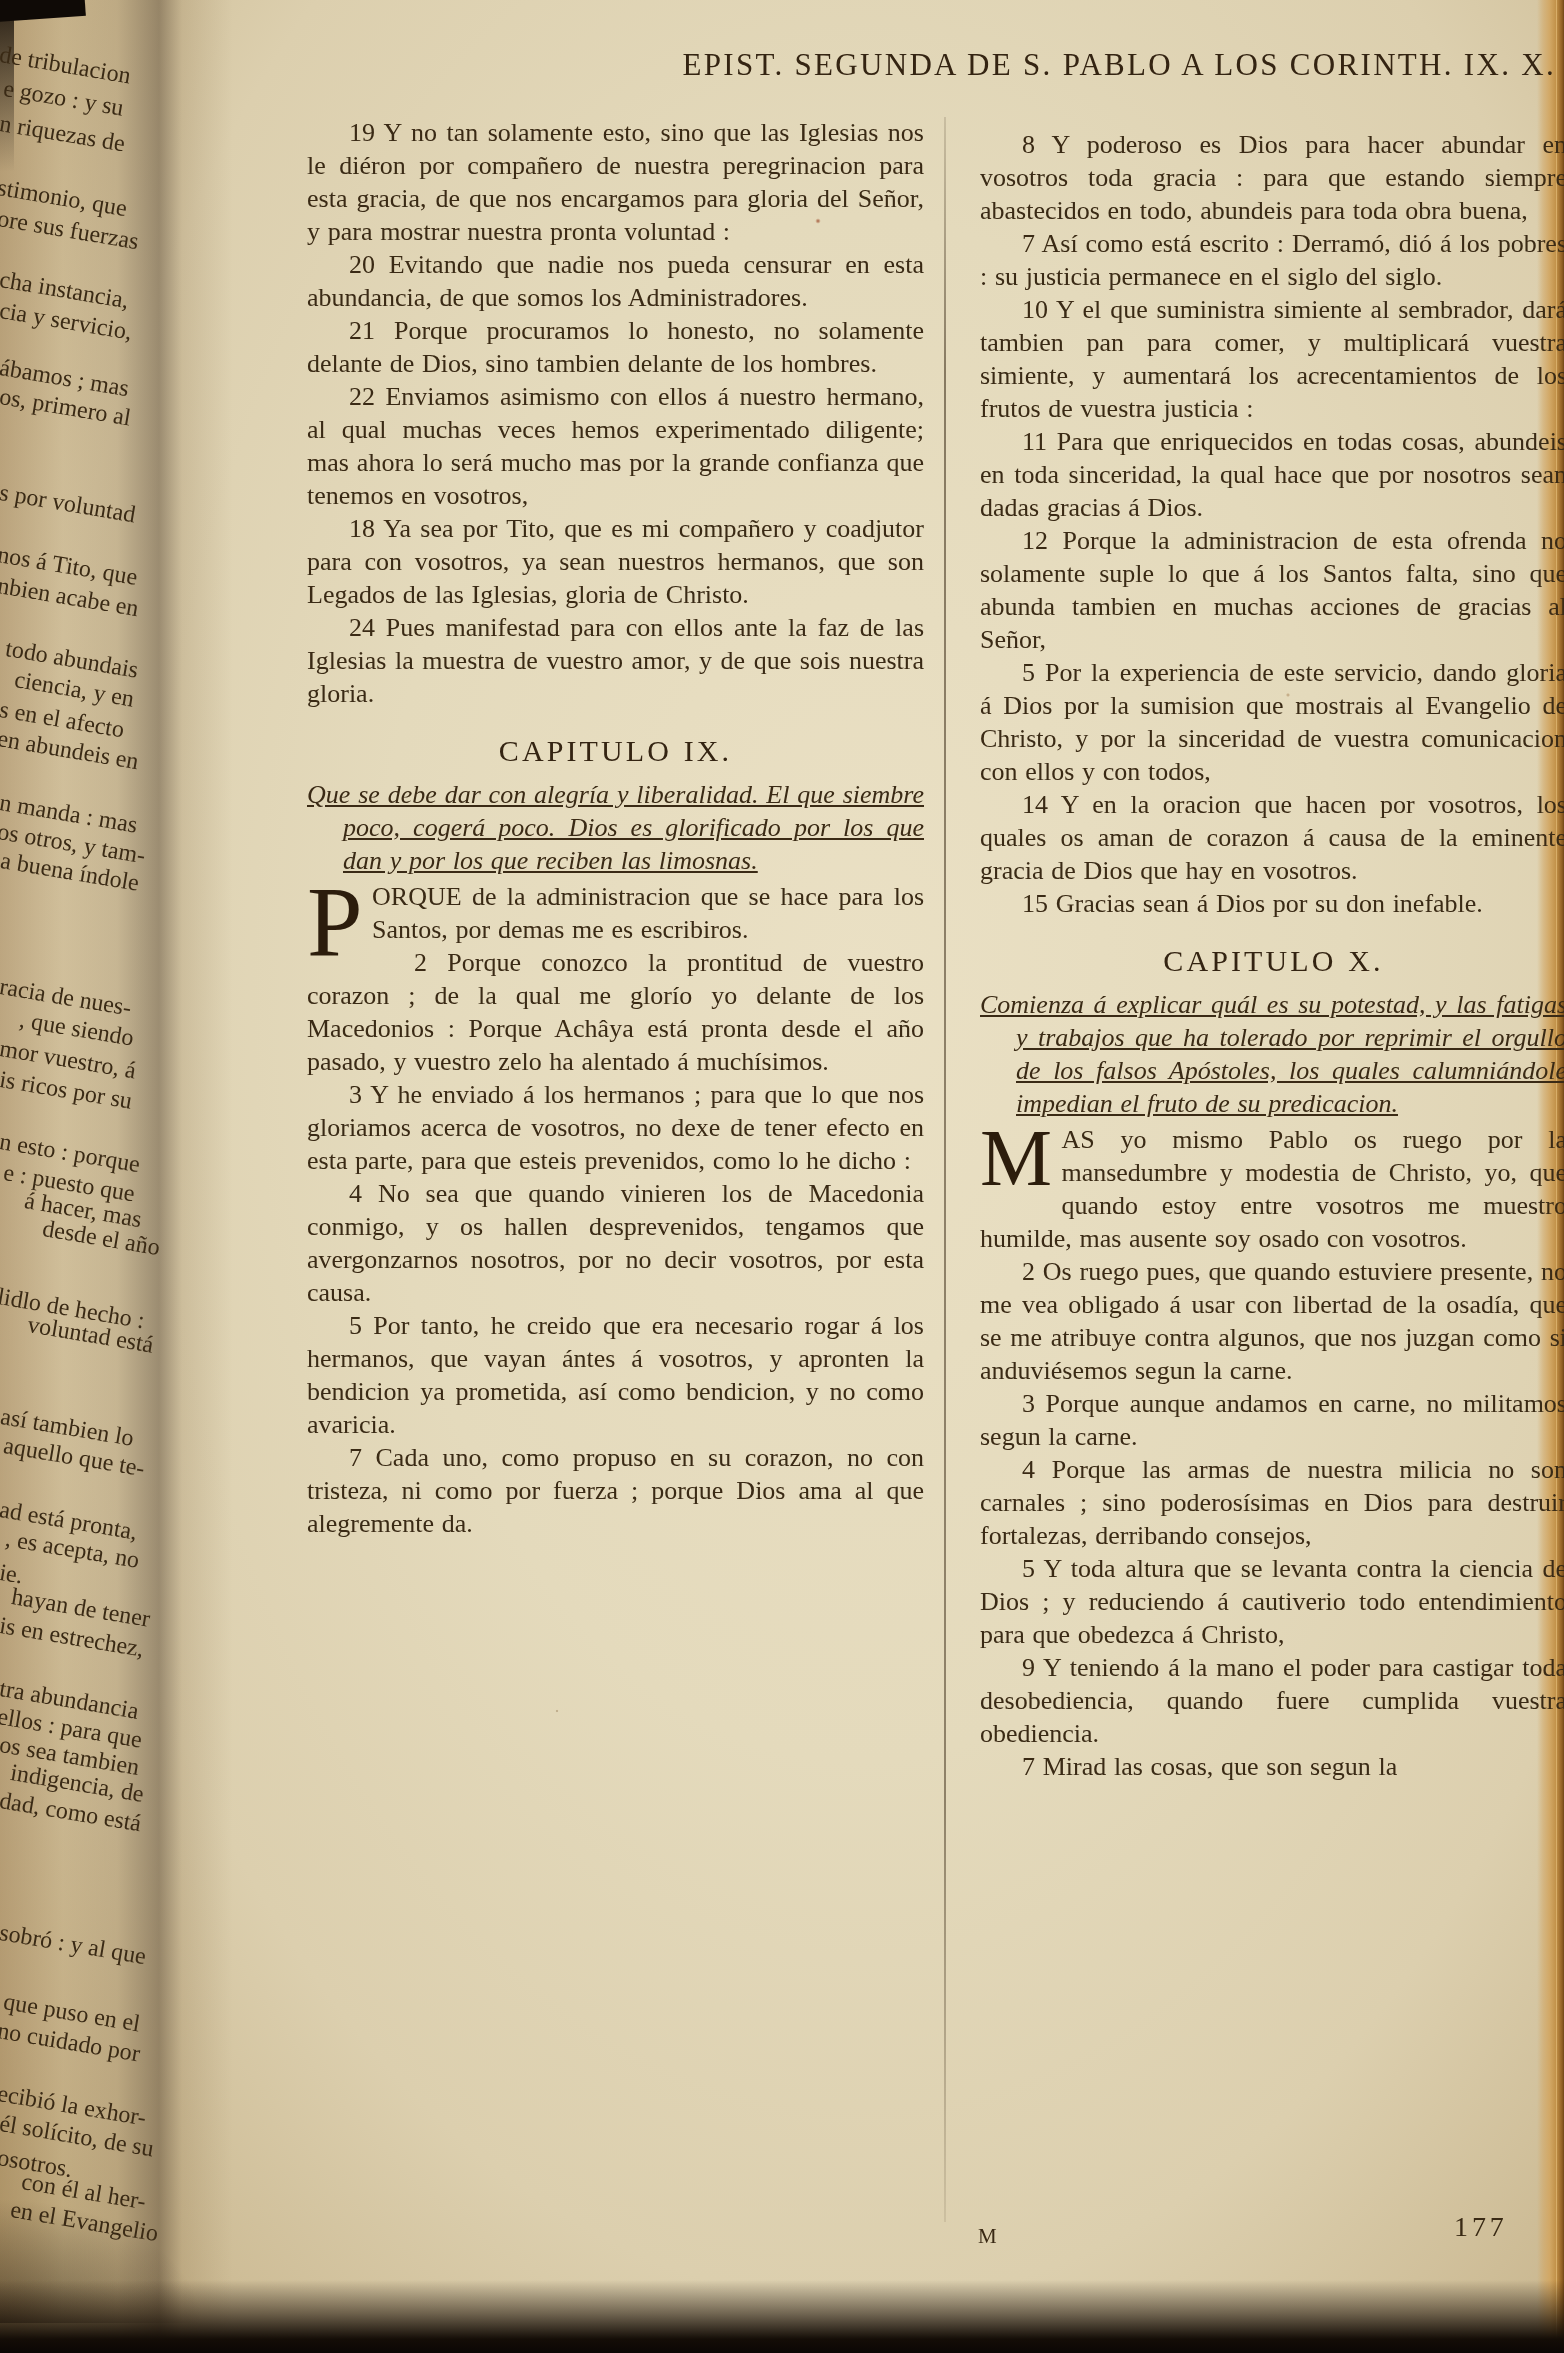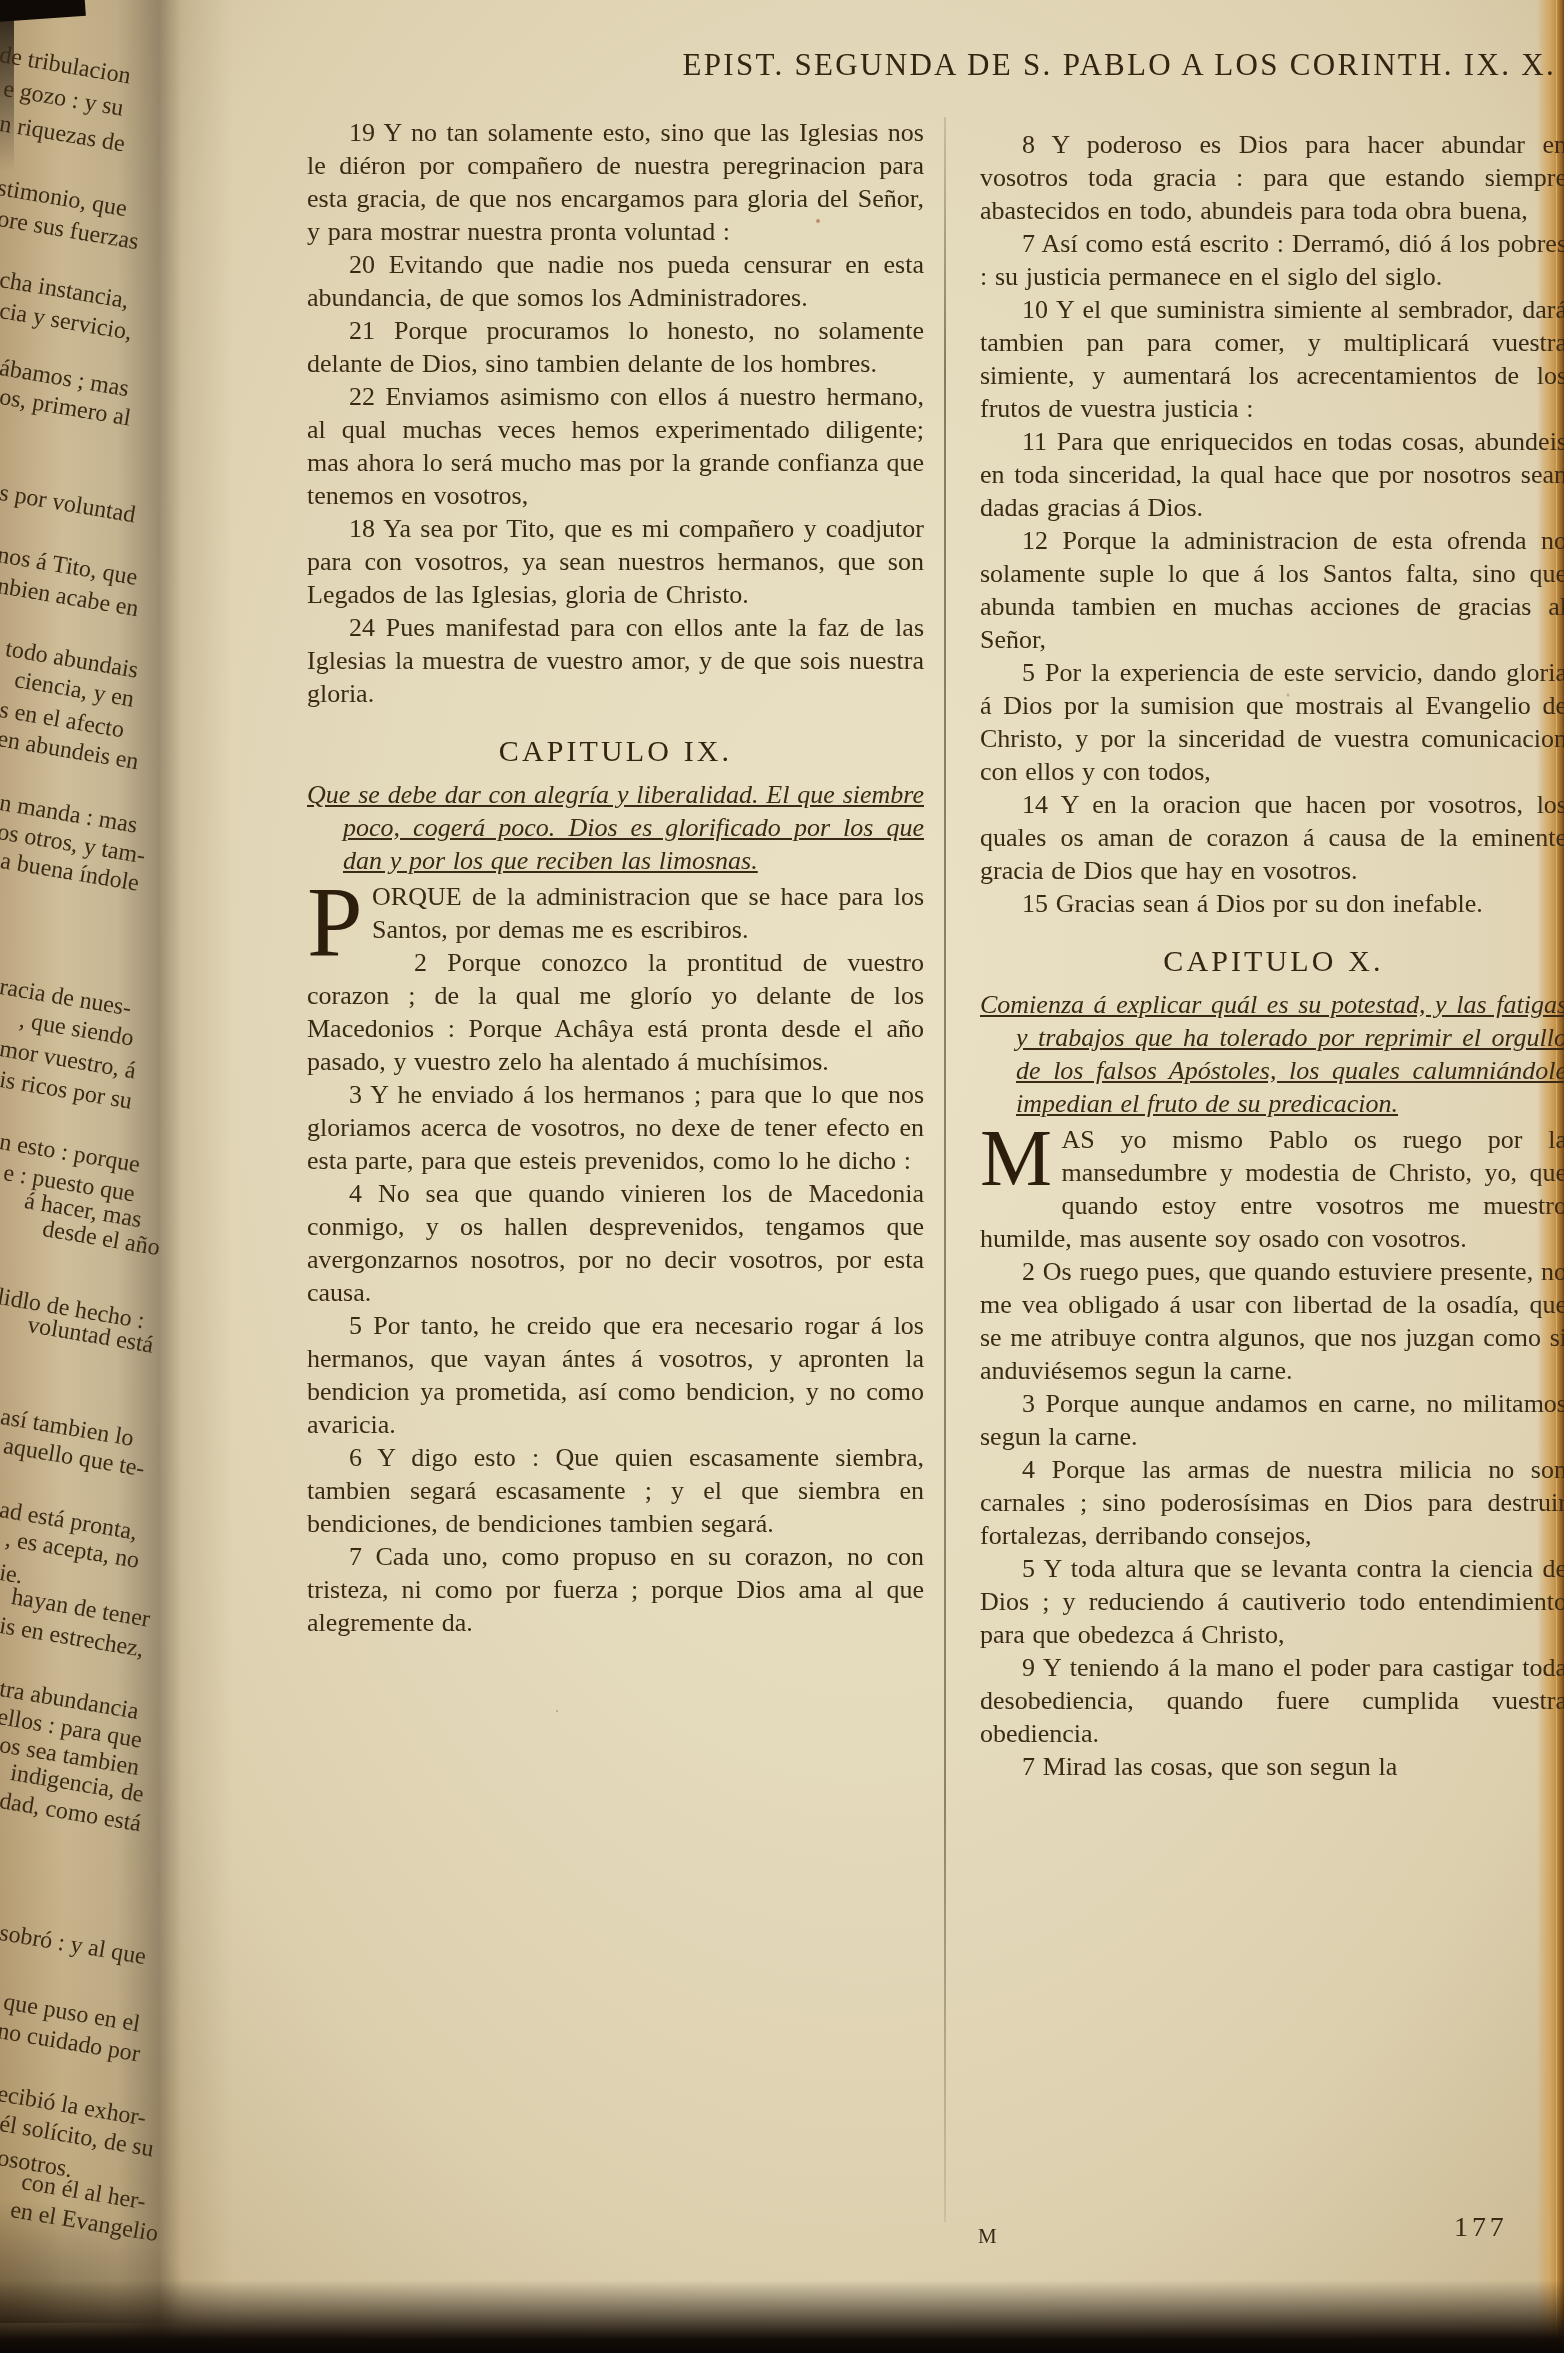--- a/index.html
+++ b/index.html
@@ -123,21 +123,20 @@
       <p class="verse">22 Enviamos asimismo con ellos á nuestro hermano, al qual muchas veces hemos experimentado diligente; mas ahora lo será mucho mas por la grande confianza que tenemos en vosotros,</p>
       <p class="verse">18 Ya sea por Tito, que es mi compañero y coadjutor para con vosotros, ya sean nuestros hermanos, que son Legados de las Iglesias, gloria de Christo.</p>
       <p class="verse">24 Pues manifestad para con ellos ante la faz de las Iglesias la muestra de vuestro amor, y de que sois nuestra gloria.</p>
       <h2 class="chapter">CAPITULO IX.</h2>
       <p class="summary">Que se debe dar con alegría y liberalidad. El que siembre poco, cogerá poco. Dios es glorificado por los que dan y por los que reciben las limosnas.</p>
       <p class="verse no-indent"><span class="dropcap dc-3">P</span>ORQUE de la administracion que se hace para los Santos, por demas me es escribiros.</p>
       <p class="verse">2 Porque conozco la prontitud de vuestro corazon ; de la qual me glorío yo delante de los Macedonios : Porque Achâya está pronta desde el año pasado, y vuestro zelo ha alentado á muchísimos.</p>
       <p class="verse">3 Y he enviado á los hermanos ; para que lo que nos gloriamos acerca de vosotros, no dexe de tener efecto en esta parte, para que esteis prevenidos, como lo he dicho :</p>
       <p class="verse">4 No sea que quando vinieren los de Macedonia conmigo, y os hallen desprevenidos, tengamos que avergonzarnos nosotros, por no decir vosotros, por esta causa.</p>
       <p class="verse">5 Por tanto, he creido que era necesario rogar á los hermanos, que vayan ántes á vosotros, y apronten la bendicion ya prometida, así como bendicion, y no como avaricia.</p>
-      <p class="verse">6 Y digo esto : Que quien escasamente siembra, tambien segará escasamente ; y el que siembra en bendiciones, de bendiciones tambien segará.</p>
       <p class="verse">7 Cada uno, como propuso en su corazon, no con tristeza, ni como por fuerza ; porque Dios ama al que alegremente da.</p>
     </div>
   <div id="col-divider"></div>
   <div id="right-col" class="col">
       <p class="verse">8 Y poderoso es Dios para hacer abundar en vosotros toda gracia : para que estando siempre abastecidos en todo, abundeis para toda obra buena,</p>
       <p class="verse">7 Así como está escrito : Derramó, dió á los pobres : su justicia permanece en el siglo del siglo.</p>
       <p class="verse">10 Y el que suministra simiente al sembrador, dará tambien pan para comer, y multiplicará vuestra simiente, y aumentará los acrecentamientos de los frutos de vuestra justicia :</p>
       <p class="verse">11 Para que enriquecidos en todas cosas, abundeis en toda sinceridad, la qual hace que por nosotros sean dadas gracias á Dios.</p>
       <p class="verse">12 Porque la administracion de esta ofrenda no solamente suple lo que á los Santos falta, sino que abunda tambien en muchas acciones de gracias al Señor,</p>
       <p class="verse">5 Por la experiencia de este servicio, dando gloria á Dios por la sumision que mostrais al Evangelio de Christo, y por la sinceridad de vuestra comunicacion con ellos y con todos,</p>

